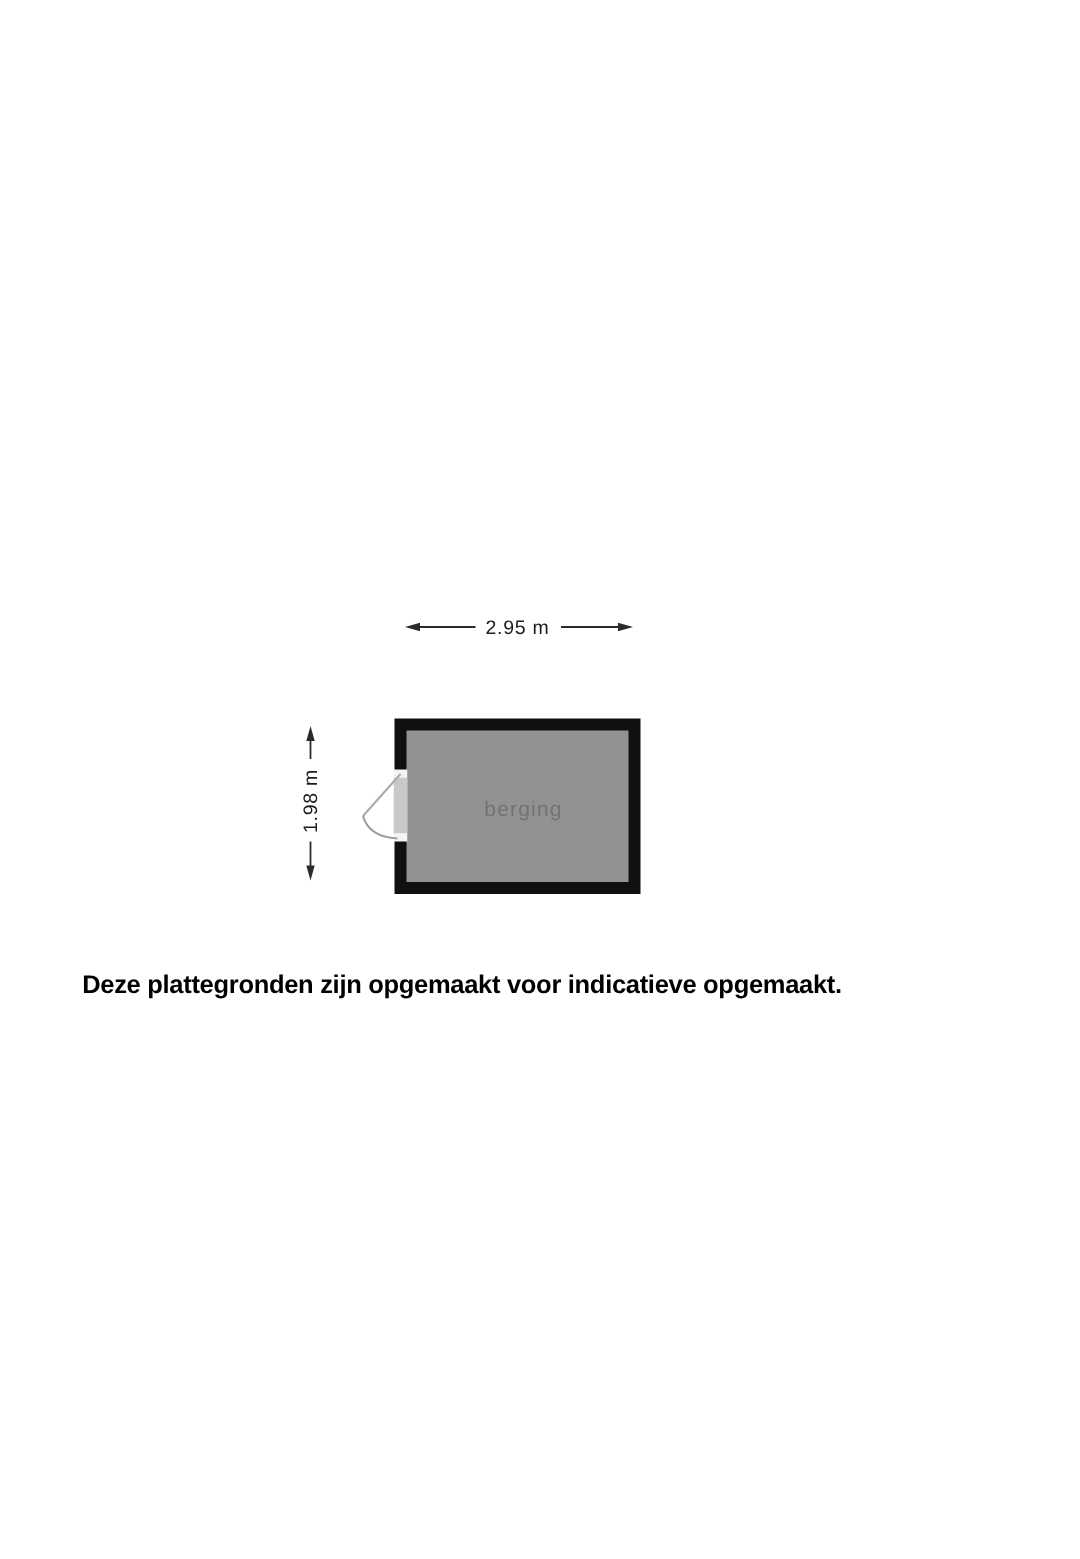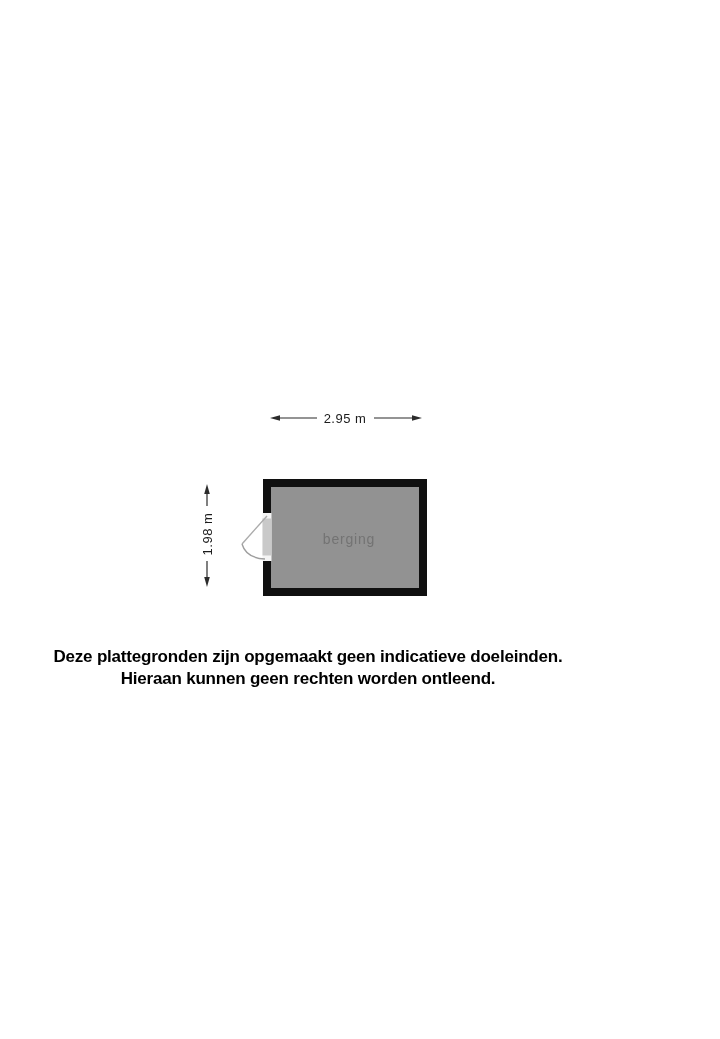--- a/index.html
+++ b/index.html
@@ -88,17 +88,16 @@
     <path d="M 62 144 Q 66 158 85 159" stroke="#9e9e9e" stroke-width="1.4" fill="none"></path>
   </svg>
 
   <div class="dim-label horizontal">2.95 m</div>
 
   <div class="dim-label vertical">1.98 m</div>
 
   <div class="room-label">berging</div>
 
   <div class="disclaimer">
-    <div>Deze plattegronden zijn opgemaakt geen indicatieve doeleinden.</div>
-    <div>Hieraan kunnen geen rechten worden ontleend.</div>
+    <div>Deze plattegronden zijn opgemaakt voor indicatieve opgemaakt.</div>
   </div>
 
 </div>
 
 </body></html>

